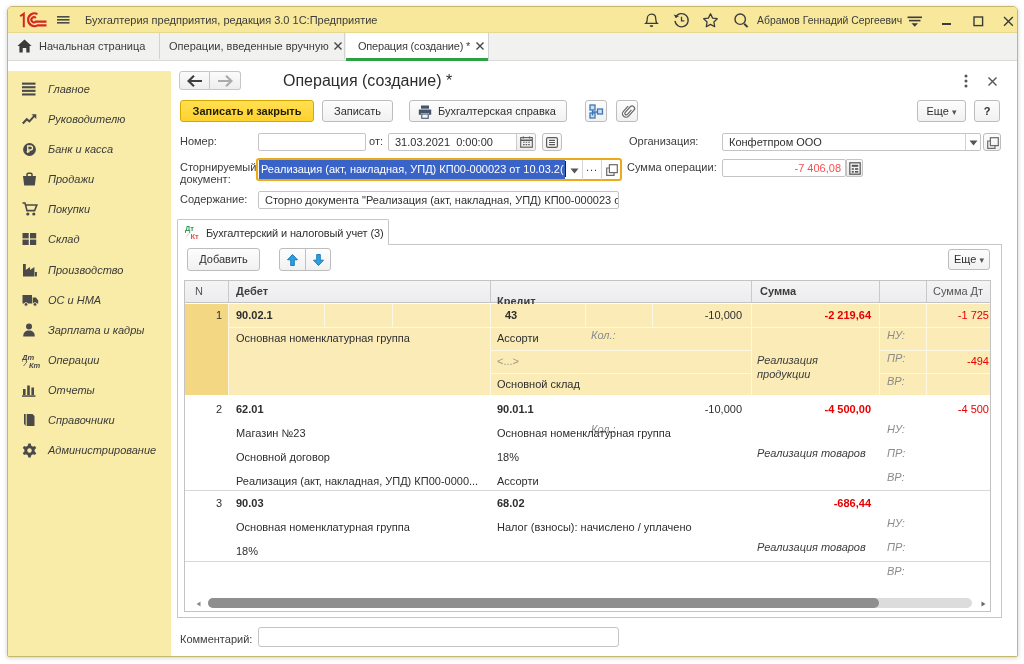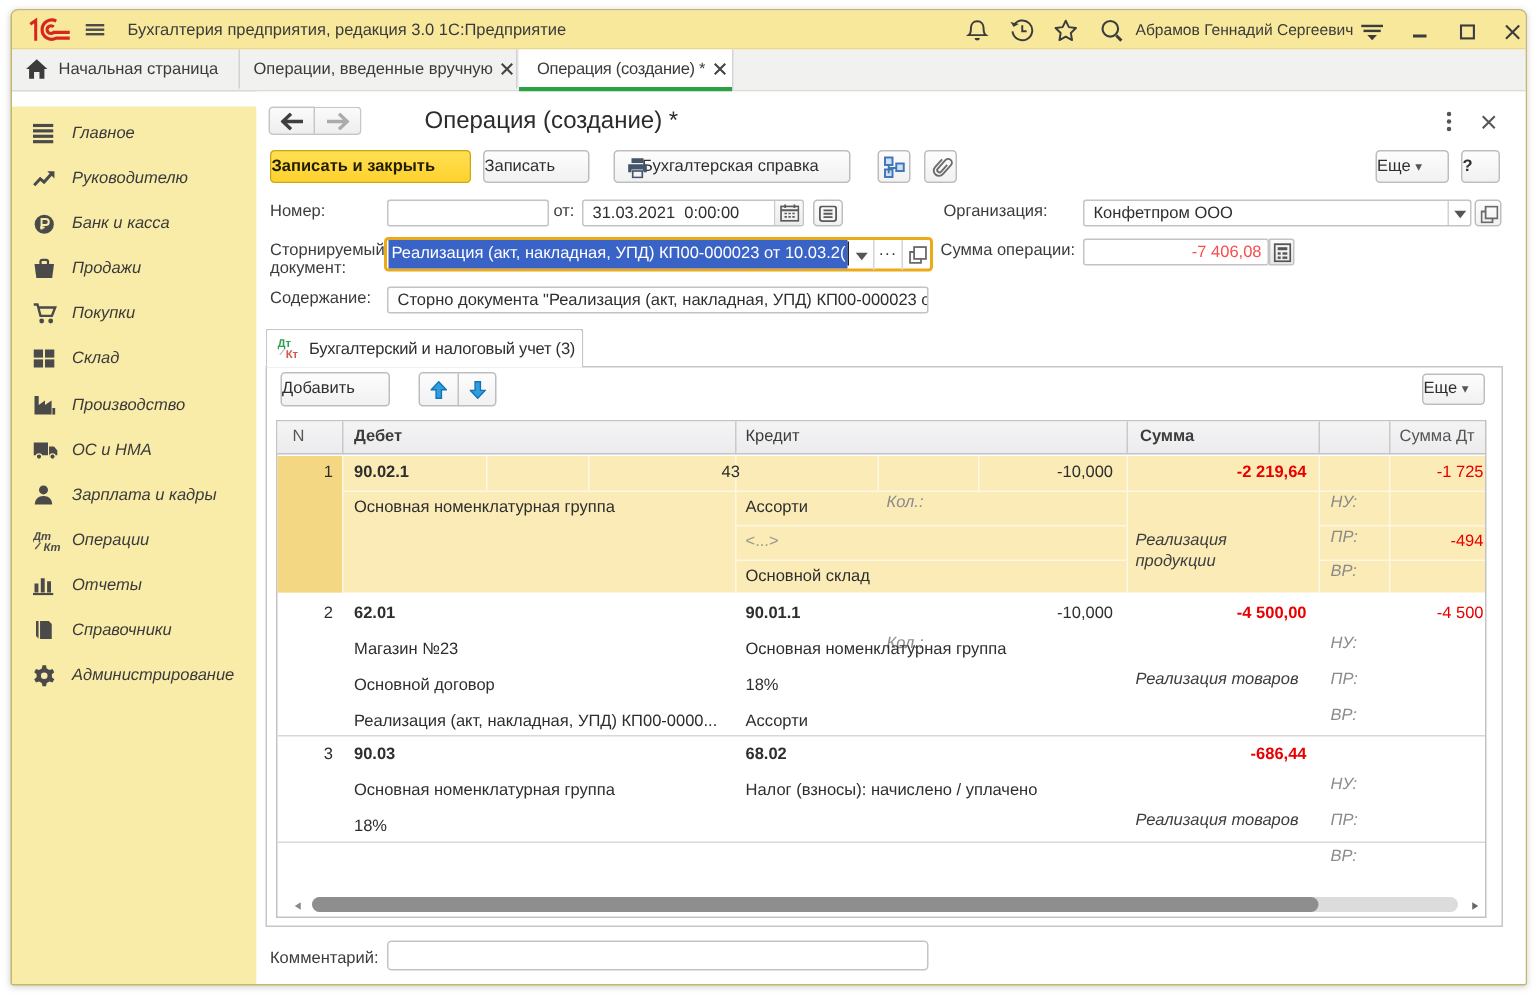--- a/index.html
+++ b/index.html
@@ -7,21 +7,21 @@
 .abs { position:absolute; }
 #win { position:absolute; left:7px; top:6px; width:1011px; height:651px; border:1px solid #c6b86a; border-radius:5px 5px 2px 2px; background:#fff; overflow:hidden; box-shadow:0 1px 4px rgba(160,160,160,0.5); }
 #titlebar { position:absolute; left:0; top:0; width:100%; height:26px; background:#f7e89c; border-bottom:1px solid #e8d88e; }
 #tabbar { position:absolute; left:0; top:26px; width:100%; height:28px; background:#f1f1f0; }
 #sidebar { position:absolute; left:0; top:64px; width:163px; height:597px; background:#f9eca9;font-style:italic; }
 #main { position:absolute; left:163px; top:54px; width:848px; height:597px; background:#fff; }
 .ttxt { font-size:11px; color:#3b3b3b; }
 .sideitem { position:absolute; left:0; width:100%; height:30px; }
 .sideitem svg { position:absolute; left:14px; top:8px; }
 .sideitem .lbl { position:absolute; left:40px; top:9px; font-size:11px; color:#3a3a3a; white-space:nowrap; }
-.btn { position:absolute; background:linear-gradient(#fdfdfd,#f1f1f1); border:1px solid #bdbdbd; border-radius:3px; font-size:11px; color:#2f2f2f; }
+.btn { position:absolute; background:linear-gradient(#fdfdfd,#f1f1f1); border:1px solid #bdbdbd; border-radius:3px; font-size:11px; color:#2f2f2f; text-align:center; }
 input, .inp { position:absolute; border:1px solid #c4c4c4; border-radius:2px; background:#fff; font-family:"Liberation Sans", sans-serif; font-size:11px; color:#2f2f2f; }
 .lab { position:absolute; font-size:11px; color:#3c3c3c; white-space:nowrap; }
 .cell { position:absolute; font-size:11px; color:#2e2e2e; white-space:nowrap; }
 .it { font-style:italic;margin-top:20px; }
 .red { color:#e80000; }
 .gray { color:#8b8b8b; }
 </style>
 </head>
 <body>
 <div id="win">
@@ -367,21 +367,21 @@
 
     <div id="grid" class="abs" style="left:13px;top:219px;width:807px;height:332px;border:1px solid #c3c3c3;background:#fff">
       <div class="abs" style="left:0;top:0;width:805px;height:22px;background:linear-gradient(#f4f4f5,#ececee);border-bottom:1px solid #c3c3c3">
         <div class="abs" style="left:43px;top:0;width:1px;height:22px;background:#c9c9c9"></div>
         <div class="abs" style="left:305px;top:0;width:1px;height:22px;background:#c9c9c9"></div>
         <div class="abs" style="left:566px;top:0;width:1px;height:22px;background:#c9c9c9"></div>
         <div class="abs" style="left:694px;top:0;width:1px;height:22px;background:#c9c9c9"></div>
         <div class="abs" style="left:741px;top:0;width:1px;height:22px;background:#c9c9c9"></div>
         <div class="cell" style="left:10px;top:4px;color:#555">N</div>
         <div class="cell" style="left:51px;top:4px;font-weight:bold;color:#3c3c3c">Дебет</div>
-        <div class="cell" style="left:312px;top:4px;font-weight:normal;color:#3c3c3c">Кредит</div>
+        <div class="cell" style="left:312px;top:14px;font-weight:bold;color:#3c3c3c">Кредит</div>
         <div class="cell" style="left:575px;top:4px;font-weight:bold;color:#3c3c3c">Сумма</div>
         <div class="cell" style="left:748px;top:4px;color:#555">Сумма Дт</div>
       </div>
       <div id="row1" class="abs" style="left:0;top:23px;width:805px;height:91px;background:#faebb7">
         <div class="abs" style="left:0;top:0;width:43px;height:91px;background:#f4d783"></div>
         <div class="cell" style="left:0px;top:5px;width:37px;text-align:right">1</div>
         <div class="abs" style="left:43px;top:0;width:1px;height:91px;background:#fdf8e3"></div>
         <div class="abs" style="left:305px;top:0;width:1px;height:91px;background:#fdf8e3"></div>
         <div class="abs" style="left:566px;top:0;width:1px;height:91px;background:#fdf8e3"></div>
         <div class="abs" style="left:694px;top:0;width:1px;height:91px;background:#fdf8e3"></div>
@@ -389,21 +389,21 @@
         <div class="abs" style="left:139px;top:0px;width:1px;height:23px;background:#fdf8e3"></div>
         <div class="abs" style="left:207px;top:0px;width:1px;height:23px;background:#fdf8e3"></div>
         <div class="abs" style="left:400px;top:0px;width:1px;height:23px;background:#fdf8e3"></div>
         <div class="abs" style="left:467px;top:0px;width:1px;height:23px;background:#fdf8e3"></div>
         <div class="abs" style="left:44px;top:23px;width:761px;height:1px;background:#fdf8e3"></div>
         <div class="abs" style="left:306px;top:46px;width:260px;height:1px;background:#fdf8e3"></div>
         <div class="abs" style="left:695px;top:46px;width:110px;height:1px;background:#fdf8e3"></div>
         <div class="abs" style="left:306px;top:69px;width:260px;height:1px;background:#fdf8e3"></div>
         <div class="abs" style="left:695px;top:69px;width:110px;height:1px;background:#fdf8e3"></div>
         <div class="cell" style="left:51px;top:5px;font-weight:bold">90.02.1</div>
-        <div class="cell" style="left:296px;top:5px;font-weight:normal">43</div>
+        <div class="cell" style="left:320px;top:5px;font-weight:bold">43</div>
         <div class="cell it gray" style="left:406px;top:5px">Кол.:</div>
         <div class="cell" style="left:467px;top:5px;width:90px;text-align:right">-10,000</div>
         <div class="cell red" style="left:567px;top:5px;width:119px;text-align:right;font-weight:bold">-2 219,64</div>
         <div class="cell it gray" style="left:702px;top:5px">НУ:</div>
         <div class="cell red" style="left:742px;top:5px;width:62px;text-align:right">-1 725</div>
         <div class="cell" style="left:51px;top:28px">Основная номенклатурная группа</div>
         <div class="cell" style="left:312px;top:28px">Ассорти</div>
         <div class="cell it" style="left:572px;top:29px;color:#3d3d3d;line-height:14px">Реализация<br>продукции</div>
         <div class="cell it gray" style="left:702px;top:28px">ПР:</div>
         <div class="cell" style="left:312px;top:51px;color:#9a9a8a">&lt;...&gt;</div>

